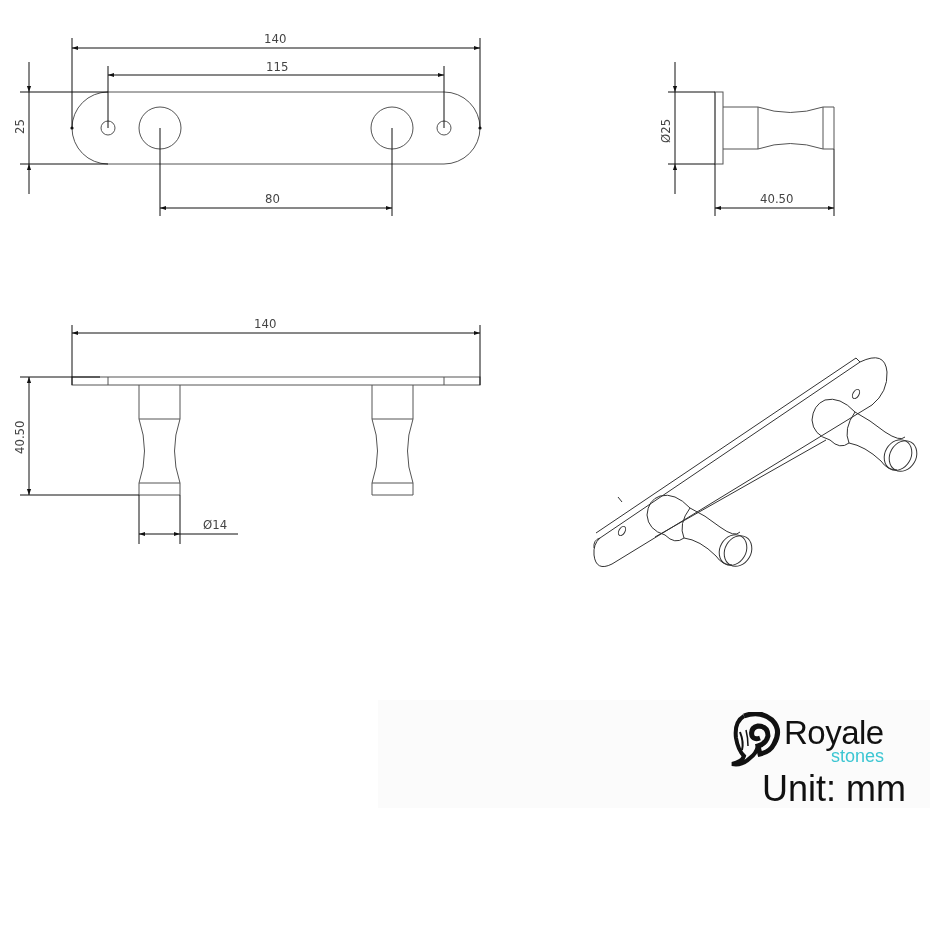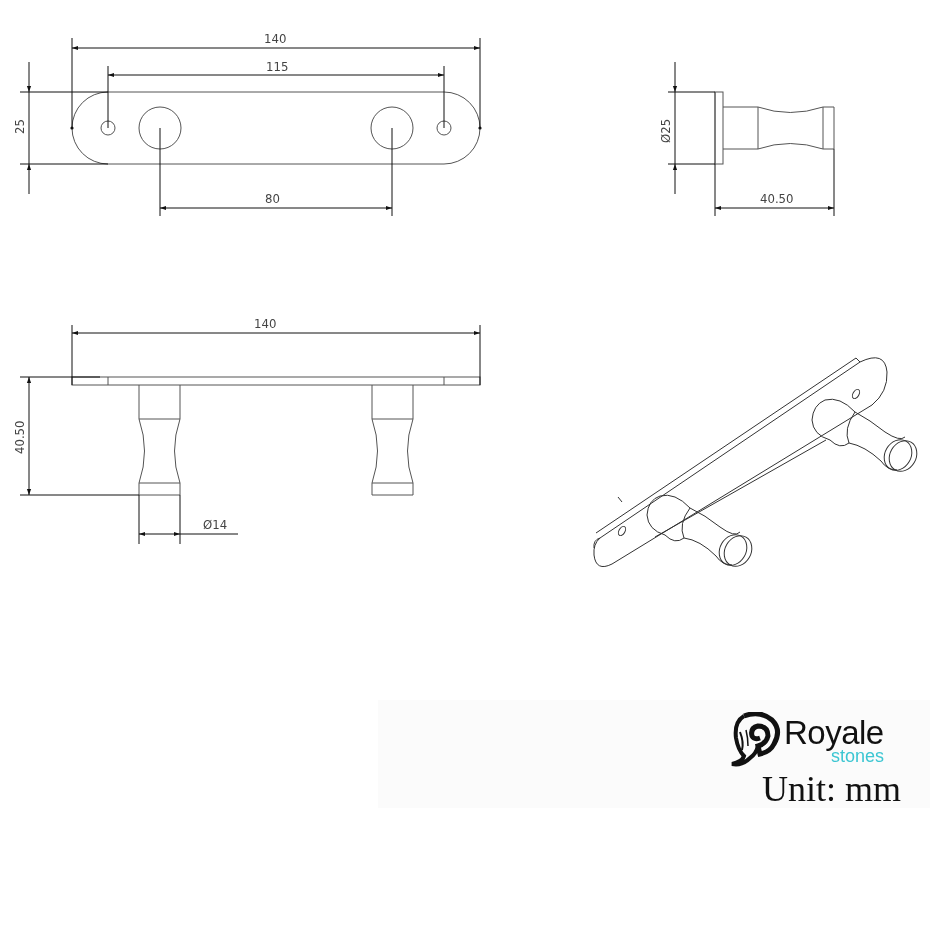--- a/index.html
+++ b/index.html
@@ -5,21 +5,21 @@
   html, body { margin:0; padding:0; background:#ffffff; }
   body { width:930px; height:930px; position:relative; overflow:hidden; font-family:"Liberation Sans", sans-serif; }
   svg.drawing { position:absolute; left:0; top:0; width:930px; height:930px; }
   .ln { stroke:#111; stroke-width:1; fill:none; }
   .gl { stroke:#555; stroke-width:1; fill:none; }
   .dimtxt { font-family:"DejaVu Sans Condensed","DejaVu Sans", sans-serif; font-size:13px; fill:#444; }
   .logo-band { position:absolute; left:378px; top:700px; width:552px; height:108px; background:#fbfbfb; }
   .brand { position:absolute; left:730px; top:712px; width:170px; height:60px; }
   .brand-name { position:absolute; left:54px; top:2px; font-family:"Liberation Sans", sans-serif; font-size:33px; color:#111; letter-spacing:-0.5px; }
   .brand-sub { position:absolute; left:101px; top:34px; font-family:"Liberation Sans", sans-serif; font-size:18px; color:#3cc6d2; }
-  .unit { position:absolute; left:762px; top:768px; font-family:Liberation Serif, serif; font-size:36px; color:#111; }
+  .unit { position:absolute; left:762px; top:768px; font-family:Liberation Sans, sans-serif; font-size:36px; color:#111; }
 </style>
 </head>
 <body>
 
 <svg class="drawing" viewBox="0 0 930 930" xmlns="http://www.w3.org/2000/svg">
   <defs>
     <marker id="arr" viewBox="0 0 10 10" refX="10" refY="5" markerWidth="10" markerHeight="6" orient="auto-start-reverse" markerUnits="userSpaceOnUse">
       <path d="M0,1.5 L10,5 L0,8.5 z" fill="#111"></path>
     </marker>
   </defs>

